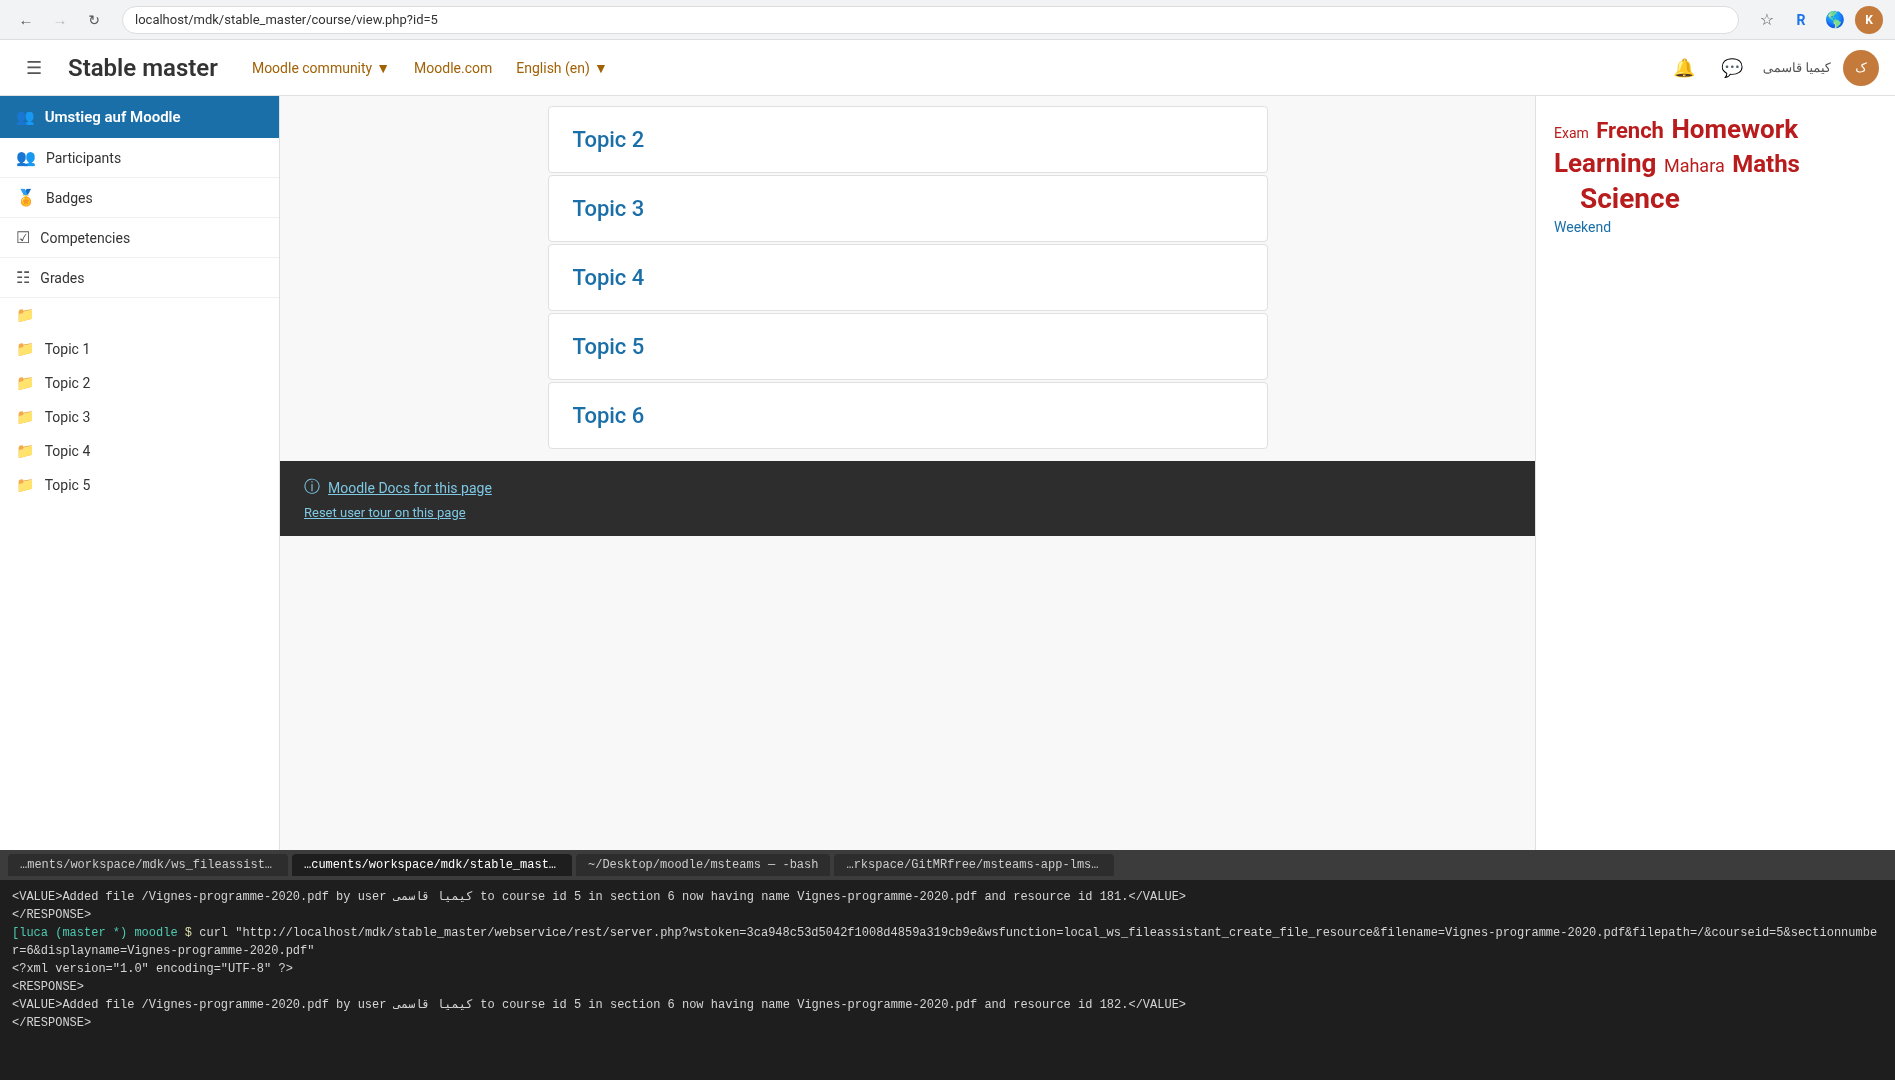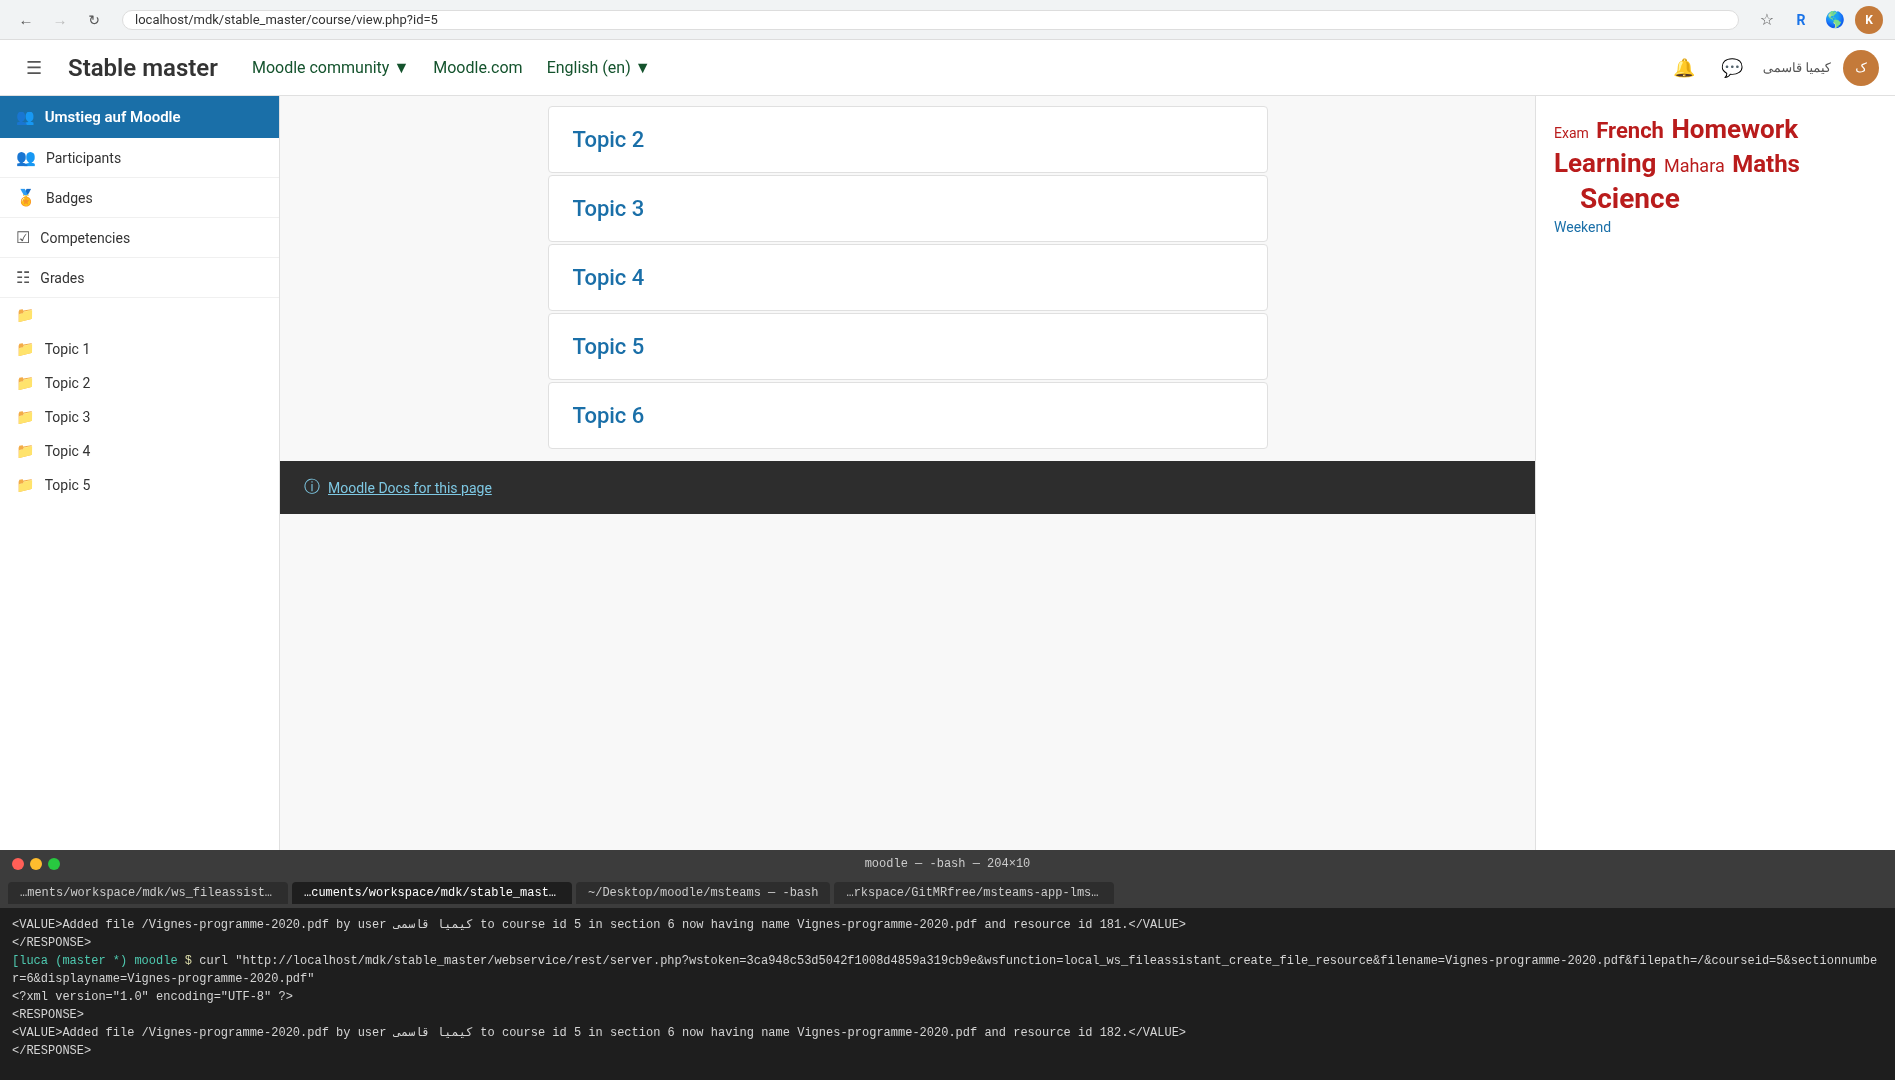--- a/index.html
+++ b/index.html
@@ -14,21 +14,21 @@
     .browser-reload-btn {
       width: 28px; height: 28px;
       display: flex; align-items: center; justify-content: center;
       color: #555; cursor: pointer; font-size: 14px;
     }
     .address-bar {
       flex: 1;
       background: white;
       border: 1px solid #ddd;
       border-radius: 20px;
-      height: 20px;
+      height: 28px;
       display: flex;
       align-items: center;
       padding: 0 12px;
       font-size: 13px;
       color: #333;
       margin: 0 8px;
     }
     .browser-icon-btn {
       width: 28px; height: 28px;
       display: flex; align-items: center; justify-content: center;
@@ -69,22 +69,22 @@
       font-size: 24px;
       font-weight: 600;
       color: #333;
       margin-right: 8px;
     }
     .nav-links {
       display: flex; align-items: center; gap: 4px;
     }
     .nav-link {
       padding: 6px 10px;
-      color: #14532d;
-      font-size: 16px;
+      color: #a16207;
+      font-size: 14px;
       cursor: pointer;
       border-radius: 4px;
       display: flex; align-items: center; gap: 4px;
     }
     .nav-spacer { flex: 1; }
     .nav-right {
       display: flex; align-items: center; gap: 12px;
     }
     .nav-icon-btn {
       width: 36px; height: 36px;
@@ -408,20 +408,23 @@
             <div class="topic-section">
               <a class="topic-title">Topic 6</a>
             </div>
           </div>
 
           <div class="footer-section">
             <div style="display:flex; align-items:center; gap:8px;">
               <span style="color:#7ec8e3; font-size:16px;">ⓘ</span>
               <a class="footer-link">Moodle Docs for this page</a>
             </div>
+            <div style="margin-top:6px;">
+              <a class="footer-link" style="font-size:13px;">Reset user tour on this page</a>
+            </div>
           </div>
         </div>
       </div>
 
       <div class="right-sidebar">
         <div class="tags-block">
           <a class="tag-item tag-exam">Exam</a>
           <a class="tag-item tag-french">French</a>
           <a class="tag-item tag-homework">Homework</a>
           <br>
@@ -429,28 +432,20 @@
           <a class="tag-item tag-mahara">Mahara</a>
           <a class="tag-item tag-maths">Maths</a>
           <a class="tag-item tag-science">Science</a>
           <br>
           <a class="tag-item tag-weekend">Weekend</a>
         </div>
       </div>
     </div>
 
     <div class="terminal">
-      <div class="terminal-header-row">
-        <div class="traffic-lights">
-          <div class="dot dot-red"></div>
-          <div class="dot dot-yellow"></div>
-          <div class="dot dot-green"></div>
-        </div>
-        <span class="terminal-title">moodle — -bash — 204×10</span>
-      </div>
       <div class="terminal-tabs">
         <div class="terminal-tab">…ments/workspace/mdk/ws_fileassistant/moodle — -bash</div>
         <div class="terminal-tab active">…cuments/workspace/mdk/stable_master/moodle — -bash</div>
         <div class="terminal-tab">~/Desktop/moodle/msteams — -bash</div>
         <div class="terminal-tab">…rkspace/GitMRfree/msteams-app-lms-meetings — -bash</div>
       </div>
       <div class="terminal-body">
         <div class="terminal-line" style="color:#d4d4d4;">&lt;VALUE&gt;Added file /Vignes-programme-2020.pdf by user کیمیا قاسمی to course id 5 in section 6 now having name Vignes-programme-2020.pdf and resource id 181.&lt;/VALUE&gt;</div>
         <div class="terminal-line" style="color:#d4d4d4;">&lt;/RESPONSE&gt;</div>
         <div class="terminal-line"><span style="color:#4ec9b0;">[luca (master *) moodle</span> <span style="color:#dcdcaa;">$</span> <span style="color:#d4d4d4;">curl "http://localhost/mdk/stable_master/webservice/rest/server.php?wstoken=3ca948c53d5042f1008d4859a319cb9e&amp;wsfunction=local_ws_fileassistant_create_file_resource&amp;filename=Vignes-programme-2020.pdf&amp;filepath=/&amp;courseid=5&amp;sectionnumber=6&amp;displayname=Vignes-programme-2020.pdf"</span></div>

